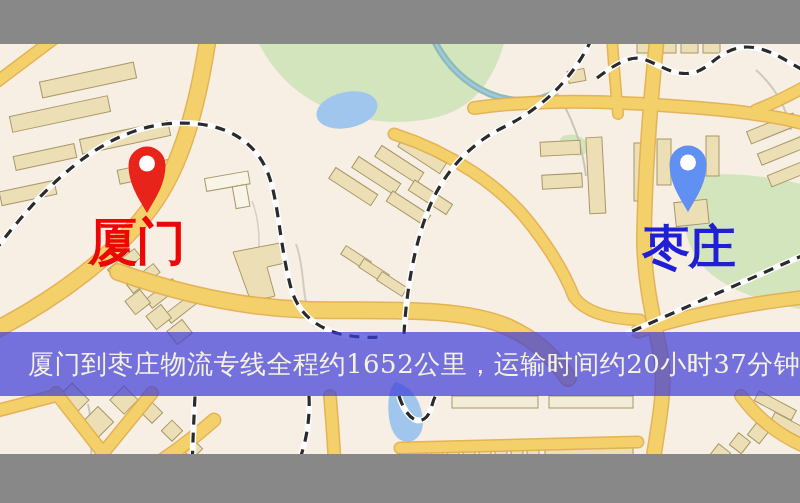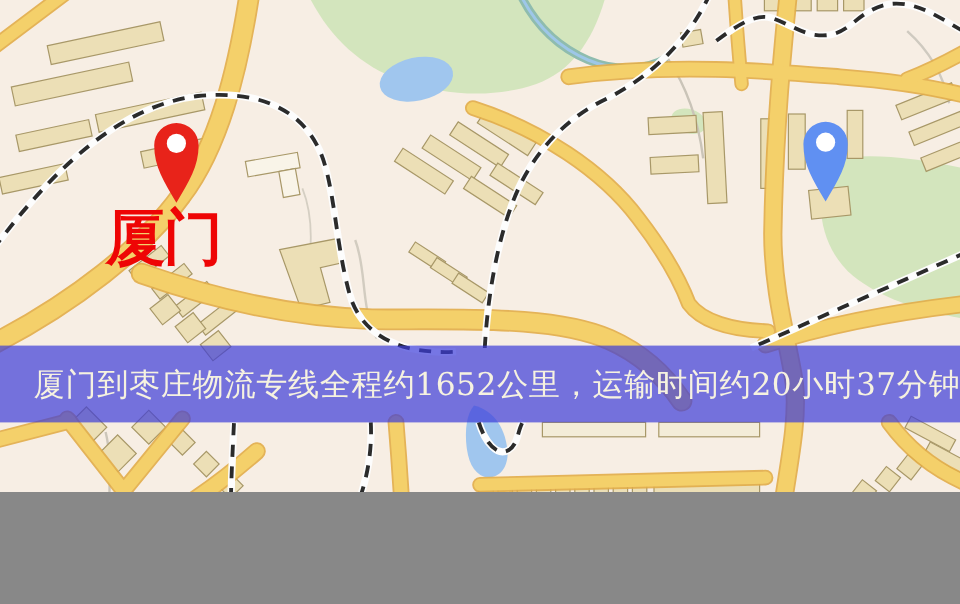--- a/index.html
+++ b/index.html
@@ -1,19 +1,20 @@
 <!DOCTYPE html>
 <html><head>
 <meta charset="utf-8">
 <style>
   html,body{margin:0;padding:0;background:#888;}
   .stage{
     position:relative;width:800px;height:410px;overflow:hidden;
     font-family:"Liberation Sans","DejaVu Sans",sans-serif;
     background:#f7f0e4;
+    margin-top:44px;
   }
   .stage svg{position:absolute;left:0;top:0;display:block;}
   .city-label{
     position:absolute;line-height:1;font-weight:700;
     font-family:"DejaVu Serif","Liberation Serif",serif;
     letter-spacing:-2px;white-space:nowrap;user-select:none;
   }
   #label-origin{left:88px;top:173px;font-size:50px;color:#ee0505;}
   #label-dest{left:642px;top:179px;font-size:48px;color:#1f1fd6;}
   .route-banner{
@@ -227,18 +228,19 @@
       <path d="M147 169 C136.5 151 128.5 139 128.5 121 A18.5 18.5 0 1 1 165.5 121 C165.5 139 157.5 151 147 169 Z" fill="#e8231a"></path>
       <circle cx="147" cy="119.5" r="8" fill="#ffffff"></circle>
     </g>
     <g>
       <path d="M688 168 C677.5 150 669.5 138 669.5 120 A18.5 18.5 0 1 1 706.5 120 C706.5 138 698.5 150 688 168 Z" fill="#6090f2"></path>
       <circle cx="688" cy="118.5" r="8" fill="#ffffff"></circle>
     </g>
   </svg>
 
   <div class="city-label" id="label-origin">厦门</div>
+  <div class="city-label" id="label-dest">枣庄</div>
 
   <div class="route-banner">
     <span class="banner-text">厦门到枣庄物流专线全程约1652公里，运输时间约20小时37分钟.</span>
   </div>
 
 </div>
 
 </body></html>

